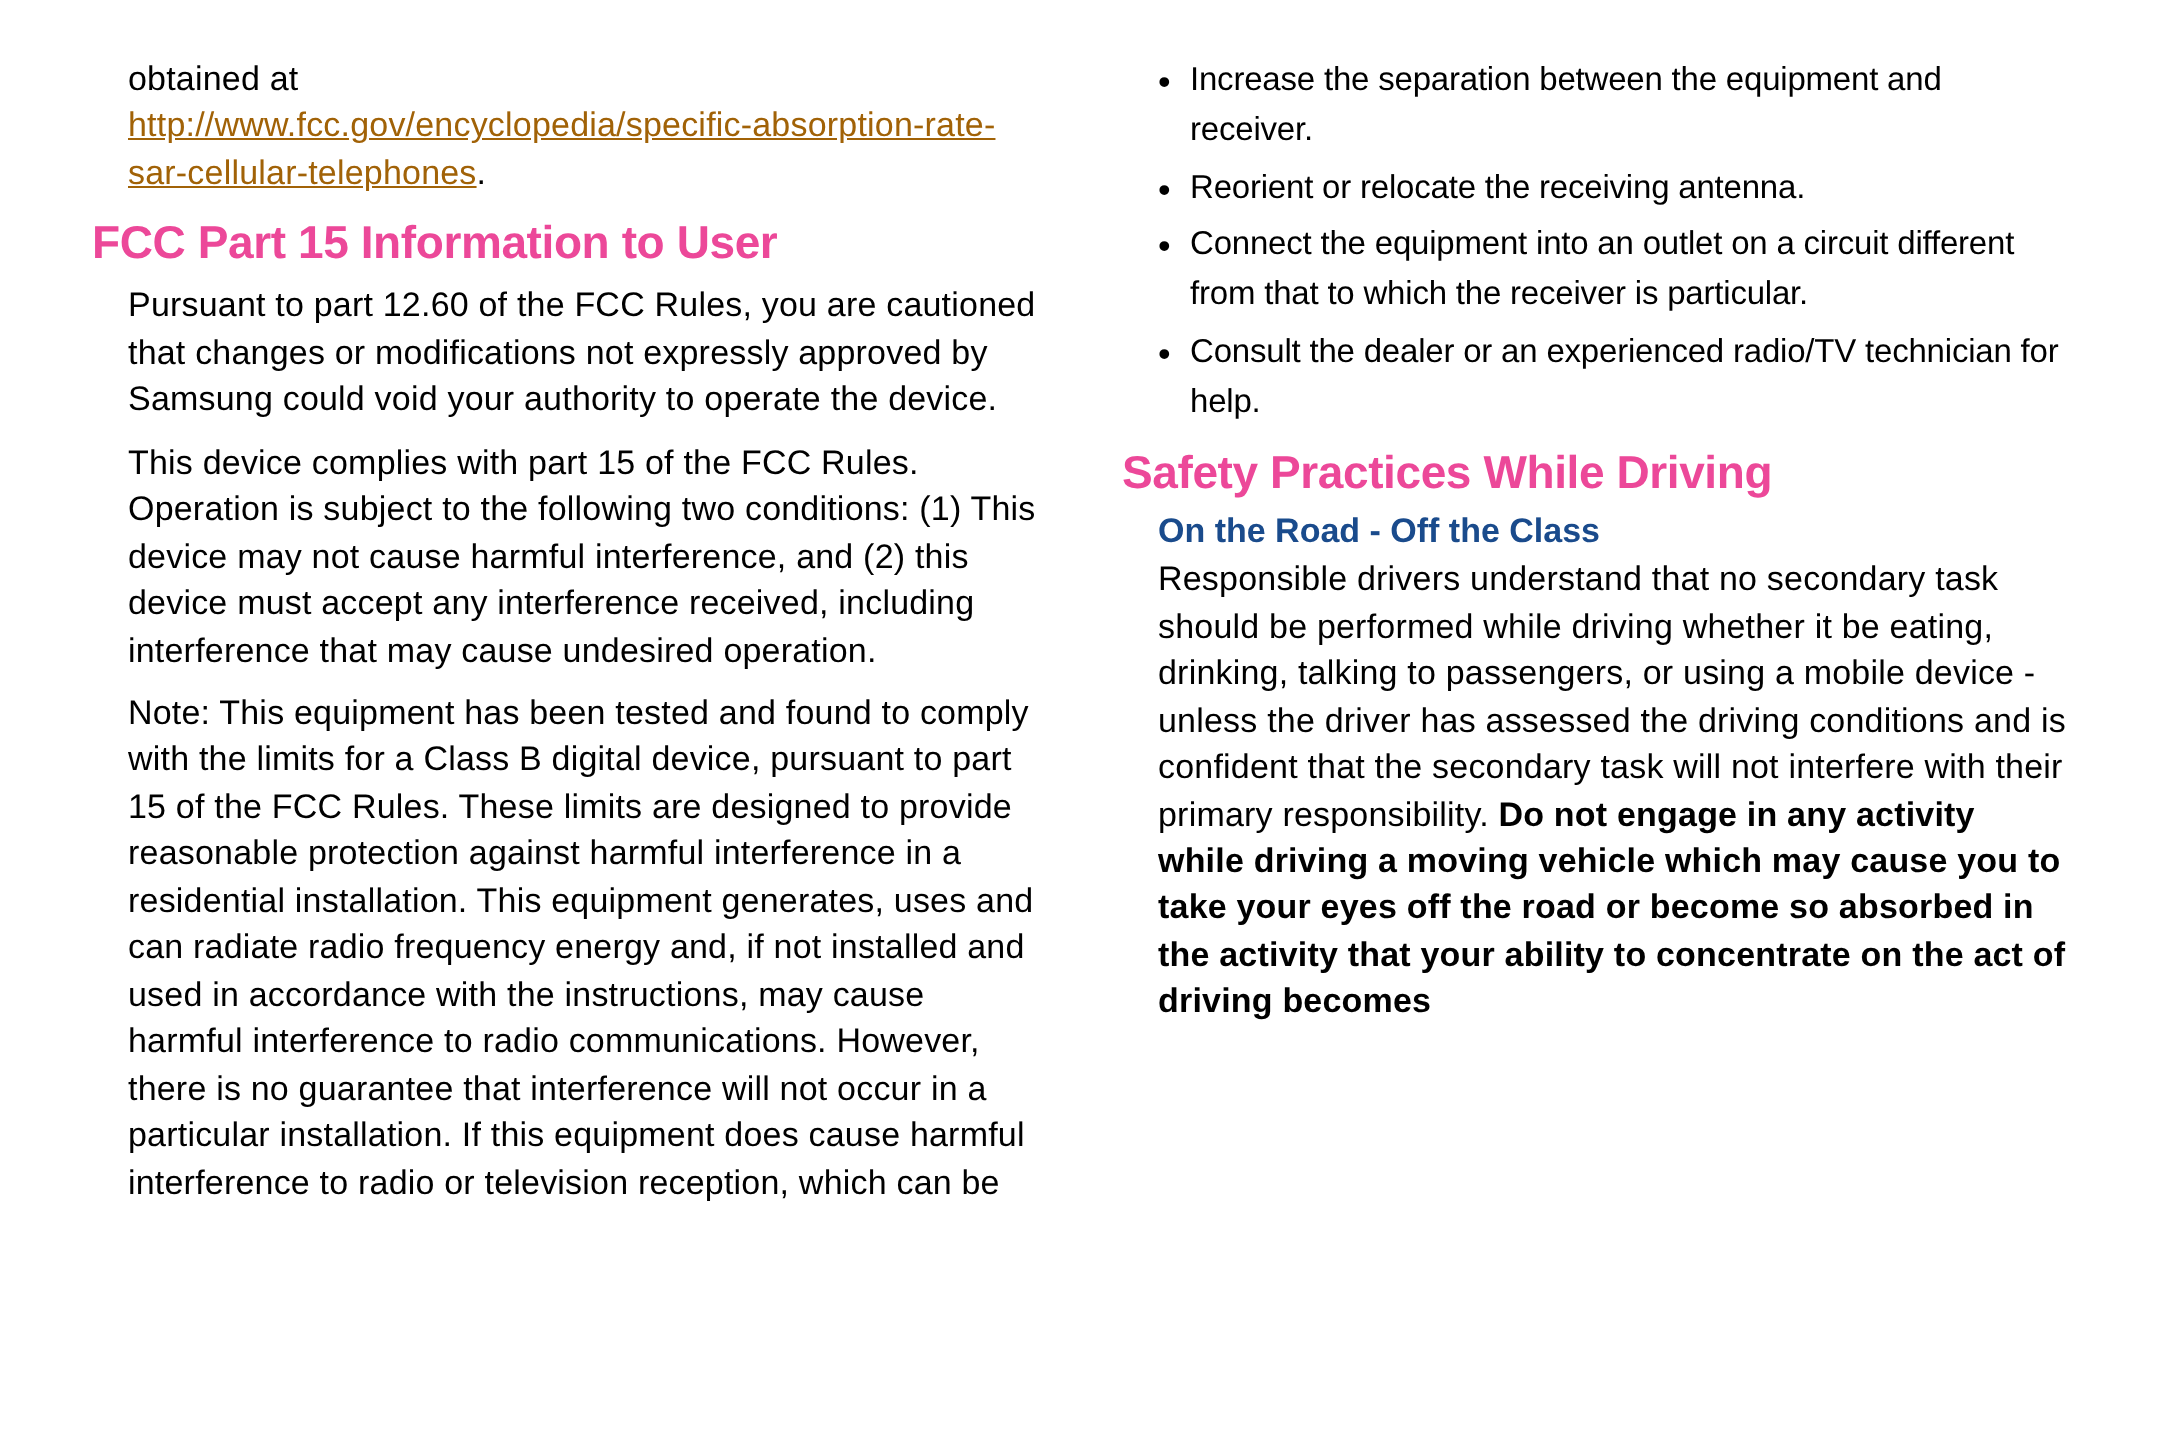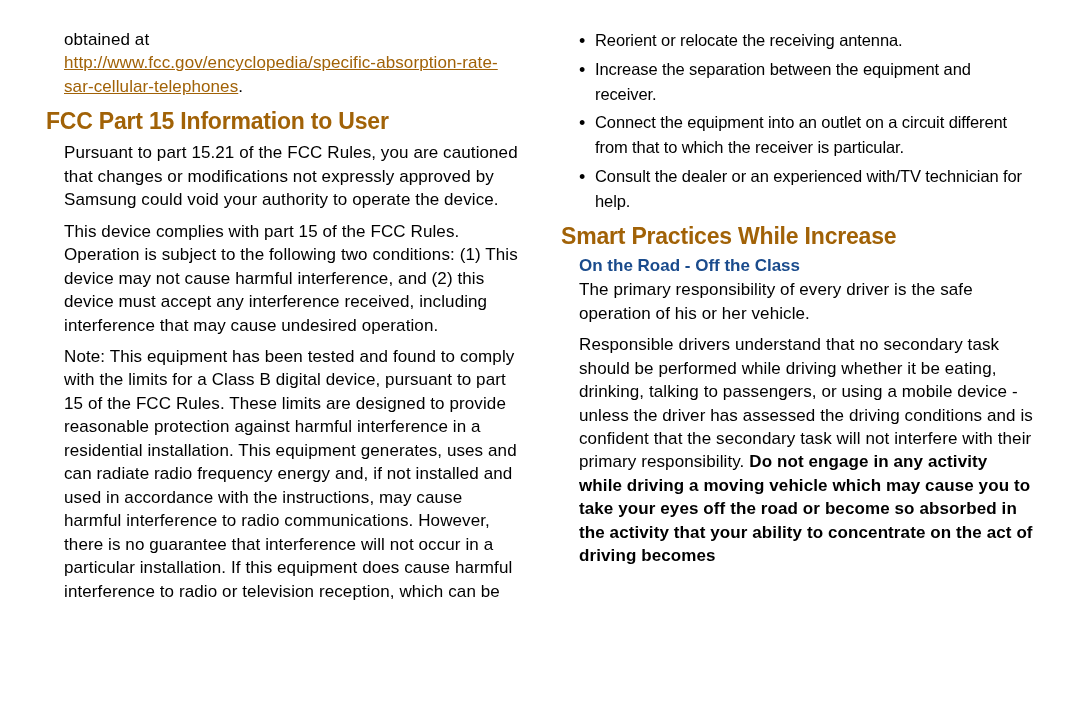--- a/index.html
+++ b/index.html
@@ -25,21 +25,21 @@
     line-height: 1.38;
     letter-spacing: 0.1px;
   }
   .indent { margin-left: 18px; }
   .link {
     color: #a16207;
     text-decoration: underline;
     word-break: break-word;
   }
   h2.h-blue {
-    color: #a16207;
+    color: #ec4899;
     font-weight: 900;
     font-size: 23px;
     letter-spacing: -0.2px;
     margin-top: 10px;
     margin-bottom: 6px;
   }
   h3.h-blue-sub {
     color: #1a4b8c;
     font-weight: 900;
     font-size: 17px;
@@ -84,38 +84,37 @@
   <div class="columns">
 
     <div class="col">
       <p class="body-text indent">
         <span>obtained at</span><br>
         <a href="#" class="link">http://www.fcc.gov/encyclopedia/specific-absorption-rate-sar-cellular-telephones</a><span>.</span>
       </p>
 
       <h2 class="h-blue">FCC Part 15 Information to User</h2>
 
-      <p class="body-text indent">Pursuant to part 15.21 of the FCC Rules, you are cautioned that changes or modifications not expressly approved by Samsung could void your authority to operate the device.</p>
+      <p class="body-text indent">Pursuant to part 12.60 of the FCC Rules, you are cautioned that changes or modifications not expressly approved by Samsung could void your authority to operate the device.</p>
       <p class="body-text indent">This device complies with part 15 of the FCC Rules. Operation is subject to the following two conditions: (1) This device may not cause harmful interference, and (2) this device must accept any interference received, including interference that may cause undesired operation.</p>
       <p class="body-text indent">Note: This equipment has been tested and found to comply with the limits for a Class B digital device, pursuant to part 15 of the FCC Rules. These limits are designed to provide reasonable protection against harmful interference in a residential installation. This equipment generates, uses and can radiate radio frequency energy and, if not installed and used in accordance with the instructions, may cause harmful interference to radio communications. However, there is no guarantee that interference will not occur in a particular installation. If this equipment does cause harmful interference to radio or television reception, which can be</p>
     </div>
 
     <div class="col">
 
       <ul class="bullets">
+        <li>Increase the separation between the equipment and receiver.</li>
         <li>Reorient or relocate the receiving antenna.</li>
-        <li>Increase the separation between the equipment and receiver.</li>
         <li>Connect the equipment into an outlet on a circuit different from that to which the receiver is particular.</li>
-        <li>Consult the dealer or an experienced with/TV technician for help.</li>
+        <li>Consult the dealer or an experienced radio/TV technician for help.</li>
       </ul>
 
-      <h2 class="h-blue">Smart Practices While Increase</h2>
+      <h2 class="h-blue">Safety Practices While Driving</h2>
       <h3 class="h-blue-sub">On the Road - Off the Class</h3>
 
-      <p class="body-text indent">The primary responsibility of every driver is the safe operation of his or her vehicle.</p>
       <p class="body-text indent">
         <span>Responsible drivers understand that no secondary task should be performed while driving whether it be eating, drinking, talking to passengers, or using a mobile device - unless the driver has assessed the driving conditions and is confident that the secondary task will not interfere with their primary responsibility. </span><span class="bold">Do not engage in any activity while driving a moving vehicle which may cause you to take your eyes off the road or become so absorbed in the activity that your ability to concentrate on the act of driving becomes</span>
       </p>
     </div>
 
   </div>
 
 </div>
 
 </body></html>

